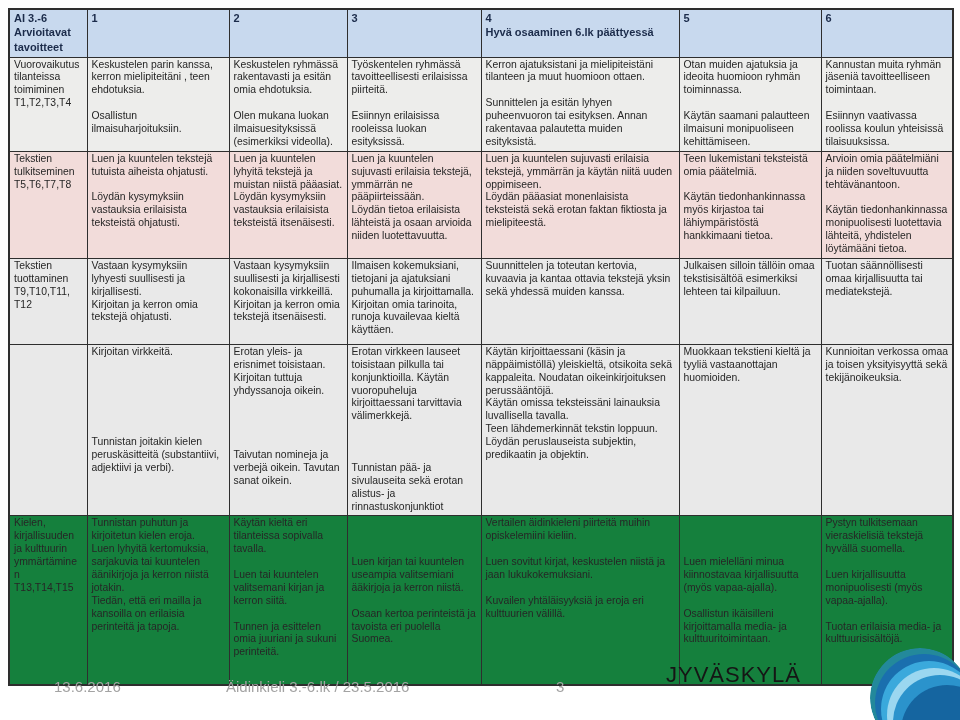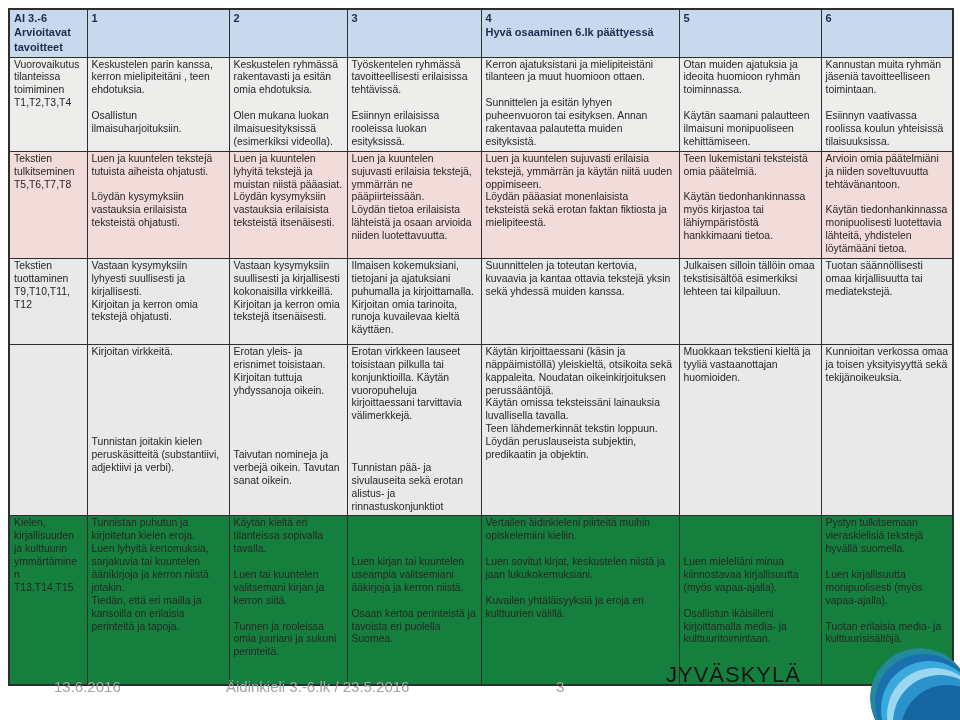--- a/index.html
+++ b/index.html
@@ -57,21 +57,21 @@
       <td>Vuorovaikutus
 tilanteissa
 toimiminen
 T1,T2,T3,T4</td>
       <td>Keskustelen parin kanssa, kerron mielipiteitäni , teen ehdotuksia.
 
 Osallistun ilmaisuharjoituksiin.</td>
       <td>Keskustelen ryhmässä rakentavasti ja esitän omia ehdotuksia.
 
 Olen mukana luokan ilmaisuesityksissä (esimerkiksi videolla).</td>
-      <td>Työskentelen ryhmässä tavoitteellisesti erilaisissa tehtävissä.
+      <td>Työskentelen ryhmässä tavoitteellisesti erilaisissa piirteitä.
 
 Esiinnyn erilaisissa rooleissa luokan esityksissä.</td>
       <td>Kerron ajatuksistani ja mielipiteistäni tilanteen ja muut huomioon ottaen.
 
 Sunnittelen ja esitän lyhyen puheenvuoron tai esityksen. Annan rakentavaa palautetta muiden esityksistä.</td>
       <td>Otan muiden ajatuksia ja ideoita huomioon ryhmän toiminnassa.
 
 Käytän saamani palautteen ilmaisuni monipuoliseen kehittämiseen.</td>
       <td>Kannustan muita ryhmän jäseniä tavoitteelliseen toimintaan.
 
@@ -148,21 +148,21 @@
 ymmärtämine
 n
 T13,T14,T15</td>
       <td>Tunnistan puhutun ja kirjoitetun kielen eroja.
 Luen lyhyitä kertomuksia, sarjakuvia tai kuuntelen äänikirjoja ja kerron niistä jotakin.
 Tiedän, että eri mailla ja kansoilla on erilaisia perinteitä ja tapoja.</td>
       <td>Käytän kieltä eri tilanteissa sopivalla tavalla.
 
 Luen tai kuuntelen valitsemani kirjan ja kerron siitä.
 
-Tunnen ja rooleissa omia juuriani ja sukuni perinteitä.</td>
+Tunnen ja esittelen omia juuriani ja sukuni perinteitä.</td>
       <td>
 
 
 Luen kirjan tai kuuntelen useampia valitsemiani ääkirjoja ja kerron niistä.
 
 Osaan kertoa perinteistä ja tavoista eri puolella Suomea.</td>
       <td>Vertailen äidinkieleni piirteitä muihin opiskelemiini kieliin.
 
 Luen sovitut kirjat, keskustelen niistä ja jaan lukukokemuksiani.
 

